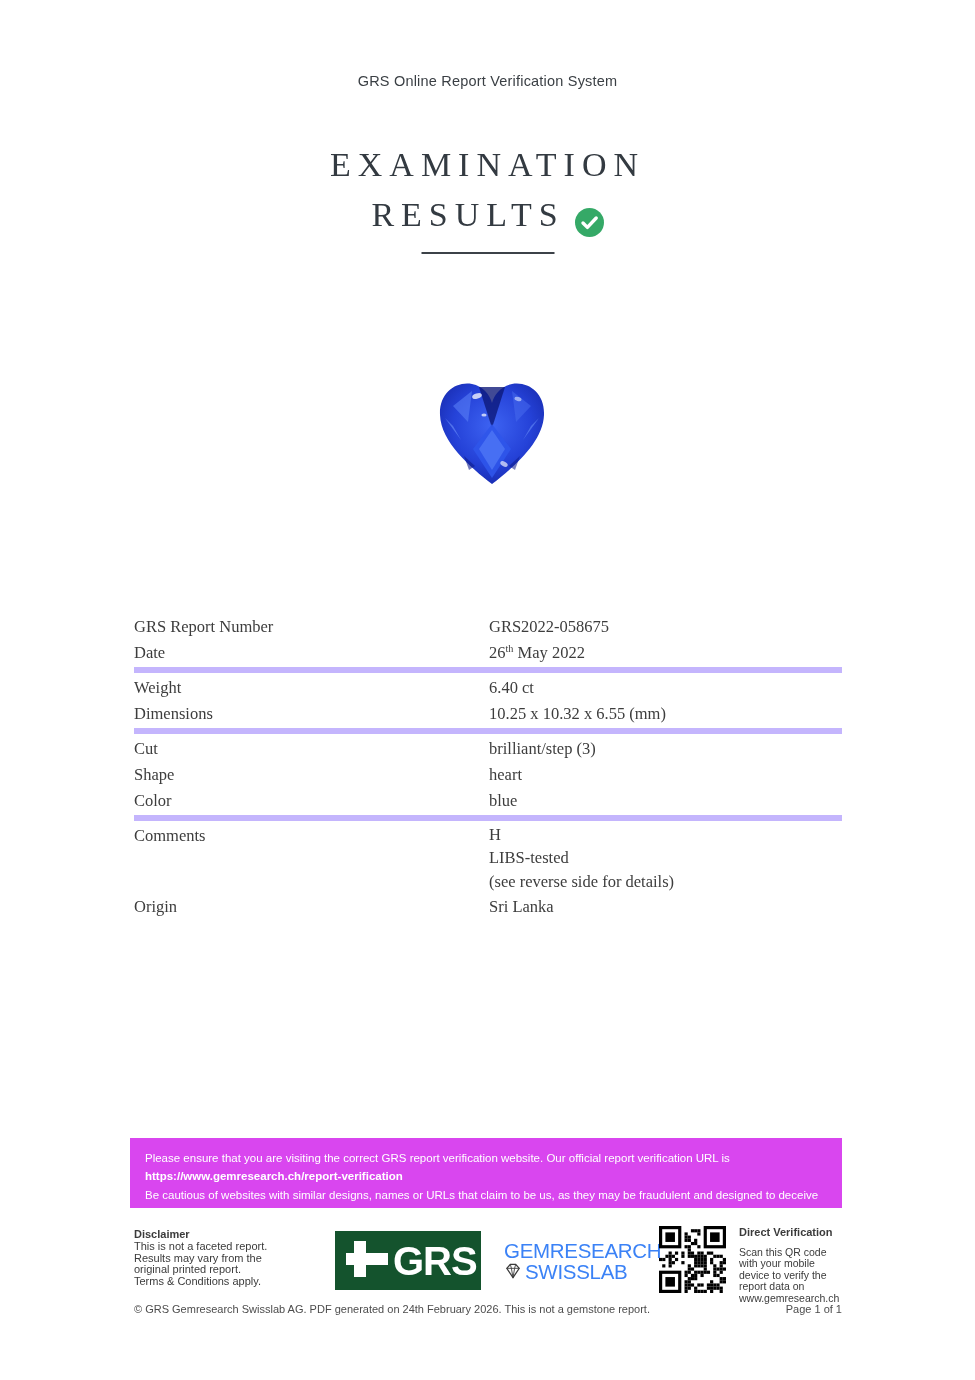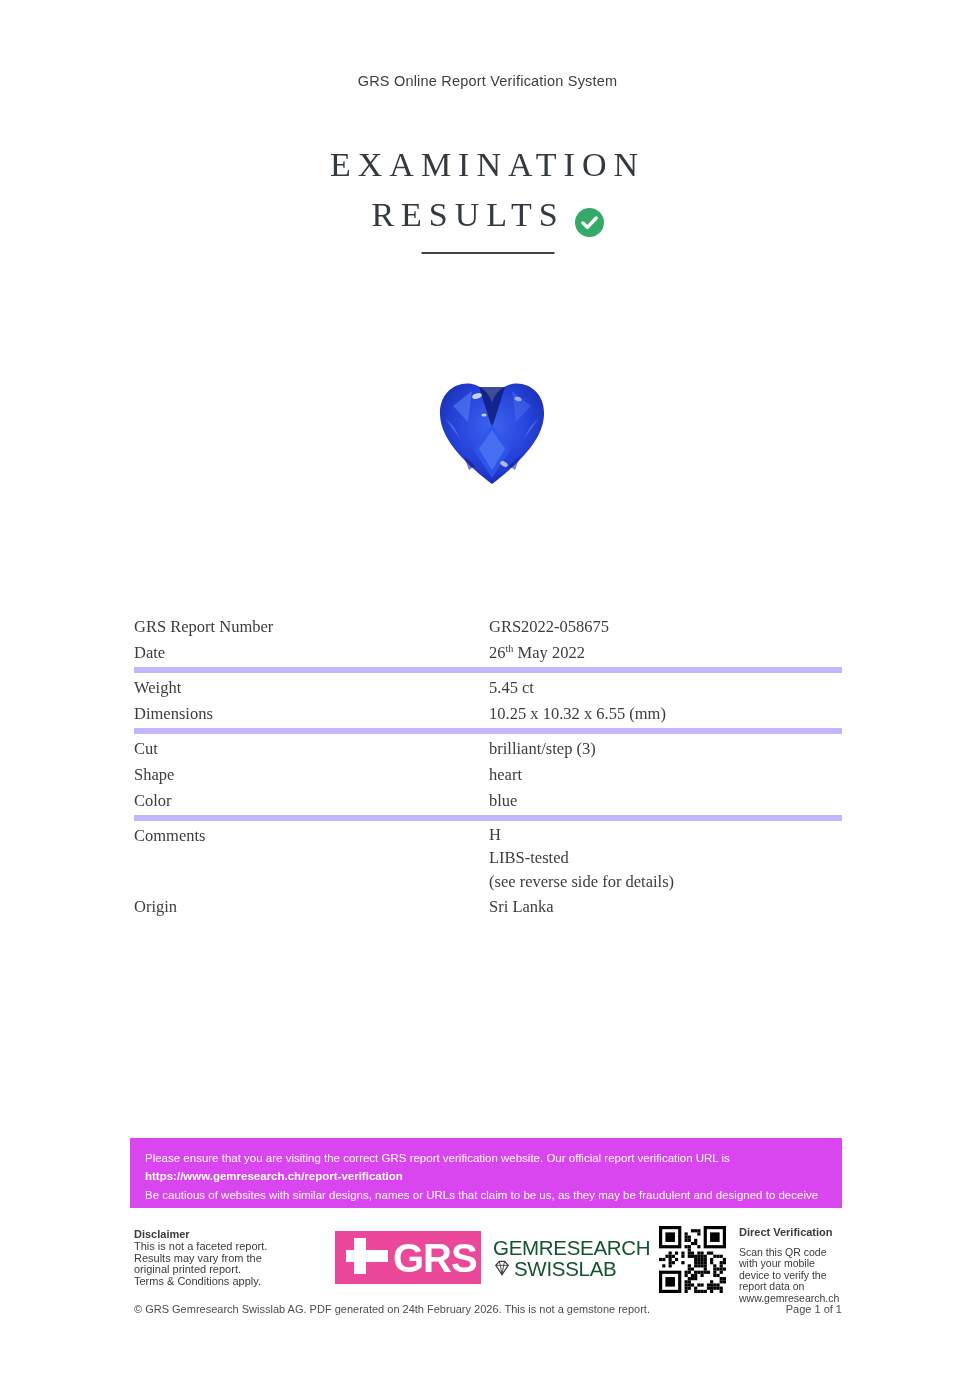--- a/index.html
+++ b/index.html
@@ -33,25 +33,25 @@
   .banner{position:absolute;left:130px;top:1138px;width:712px;height:70px;
           background:#d946ef;color:#ffffff;box-sizing:border-box;
           padding:11px 15px 0 15px;font-size:11.5px;line-height:18.3px;}
   .banner .b-url{font-weight:bold;}
 
   .disclaimer{position:absolute;left:134px;top:1229px;width:160px;
               font-size:11px;line-height:11.4px;color:#3b3b3b;}
   .disclaimer .d-title{font-weight:bold;margin-bottom:1px;}
 
   .grslogo{position:absolute;left:335px;top:1231px;display:flex;align-items:center;}
-  .grs-redbox{width:146px;height:53px;background:#ec4899;display:flex;align-items:center;
+  .grs-redbox{width:146px;height:59px;background:#14532d;display:flex;align-items:center;
               padding-left:10px;box-sizing:border-box;}
   .grs-text{color:#fff;font-weight:bold;font-size:40px;letter-spacing:-1px;
             line-height:1;margin-left:4px;}
-  .brand-text{margin-left:12px;color:#14532d;font-size:20.5px;line-height:21px;
+  .brand-text{margin-left:23px;color:#3b82f6;font-size:20.5px;line-height:21px;
               letter-spacing:-0.3px;}
   .brand-line2{display:flex;align-items:center;gap:3px;}
 
   .qr{position:absolute;left:659px;top:1226px;width:67px;height:67px;}
   .direct{position:absolute;left:739px;top:1227px;width:110px;
           font-size:10.5px;line-height:11.6px;color:#3b3b3b;}
   .direct .dv-title{font-weight:bold;font-size:11px;margin-bottom:8px;}
 
   .copyright{position:absolute;left:134px;top:1303px;width:708px;display:flex;
              justify-content:space-between;font-size:11px;color:#4c4c4c;}
@@ -111,21 +111,21 @@
           <div class="rvalue">GRS2022-058675</div>
         </div>
         <div class="rrow">
           <div class="rlabel">Date</div>
           <div class="rvalue"><span>26</span><sup>th</sup><span> May 2022</span></div>
         </div>
       </div>
       <div class="rgroup">
         <div class="rrow">
           <div class="rlabel">Weight</div>
-          <div class="rvalue">5.45 ct</div>
+          <div class="rvalue">6.40 ct</div>
         </div>
         <div class="rrow">
           <div class="rlabel">Dimensions</div>
           <div class="rvalue">10.25 x 10.32 x 6.55 (mm)</div>
         </div>
       </div>
       <div class="rgroup">
         <div class="rrow">
           <div class="rlabel">Cut</div>
           <div class="rvalue">brilliant/step (3)</div>

